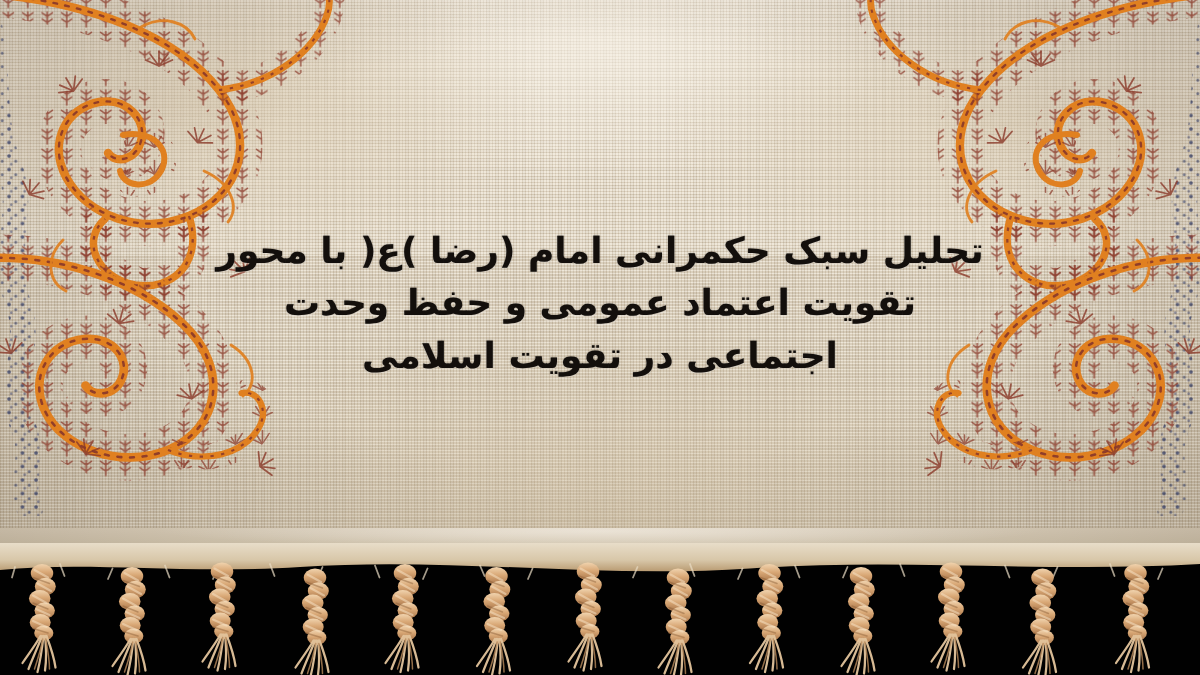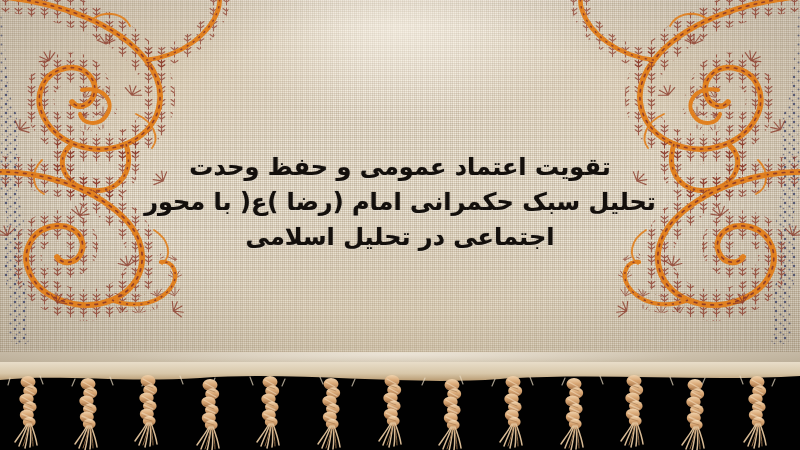--- a/index.html
+++ b/index.html
@@ -354,23 +354,23 @@
       <g stroke="#e08020" stroke-width="1.9" fill="none" stroke-linecap="round" opacity=".92">
         <path d="M150 120 C 168 128, 174 144, 166 154"></path>
         <path d="M56 166 C 44 178, 46 194, 58 200"></path>
         <path d="M168 236 C 184 246, 186 262, 176 270"></path>
         <path d="M108 24 C 122 16, 138 20, 144 32"></path>
       </g>
     </svg>
   </div>
 
   <div class="title-block">
+    <div class="title-line">تحلیل سبک حکمرانی امام (رضا )ع( با محور</div>
     <div class="title-line">تقویت اعتماد عمومی و حفظ وحدت</div>
-    <div class="title-line">تحلیل سبک حکمرانی امام (رضا )ع( با محور</div>
-    <div class="title-line">اجتماعی در تحلیل اسلامی</div>
+    <div class="title-line">اجتماعی در تقویت اسلامی</div>
   </div>
 
   <div class="black-band"></div>
 
   <div class="fringe">
     <svg viewBox="0 0 800 88" xmlns="http://www.w3.org/2000/svg" preserveAspectRatio="none">
       <defs>
         <linearGradient id="cordGrad" x1="0" y1="0" x2="0" y2="1">
           <stop offset="0%" stop-color="#f0d3ae"></stop>
           <stop offset="45%" stop-color="#d9a876"></stop>

